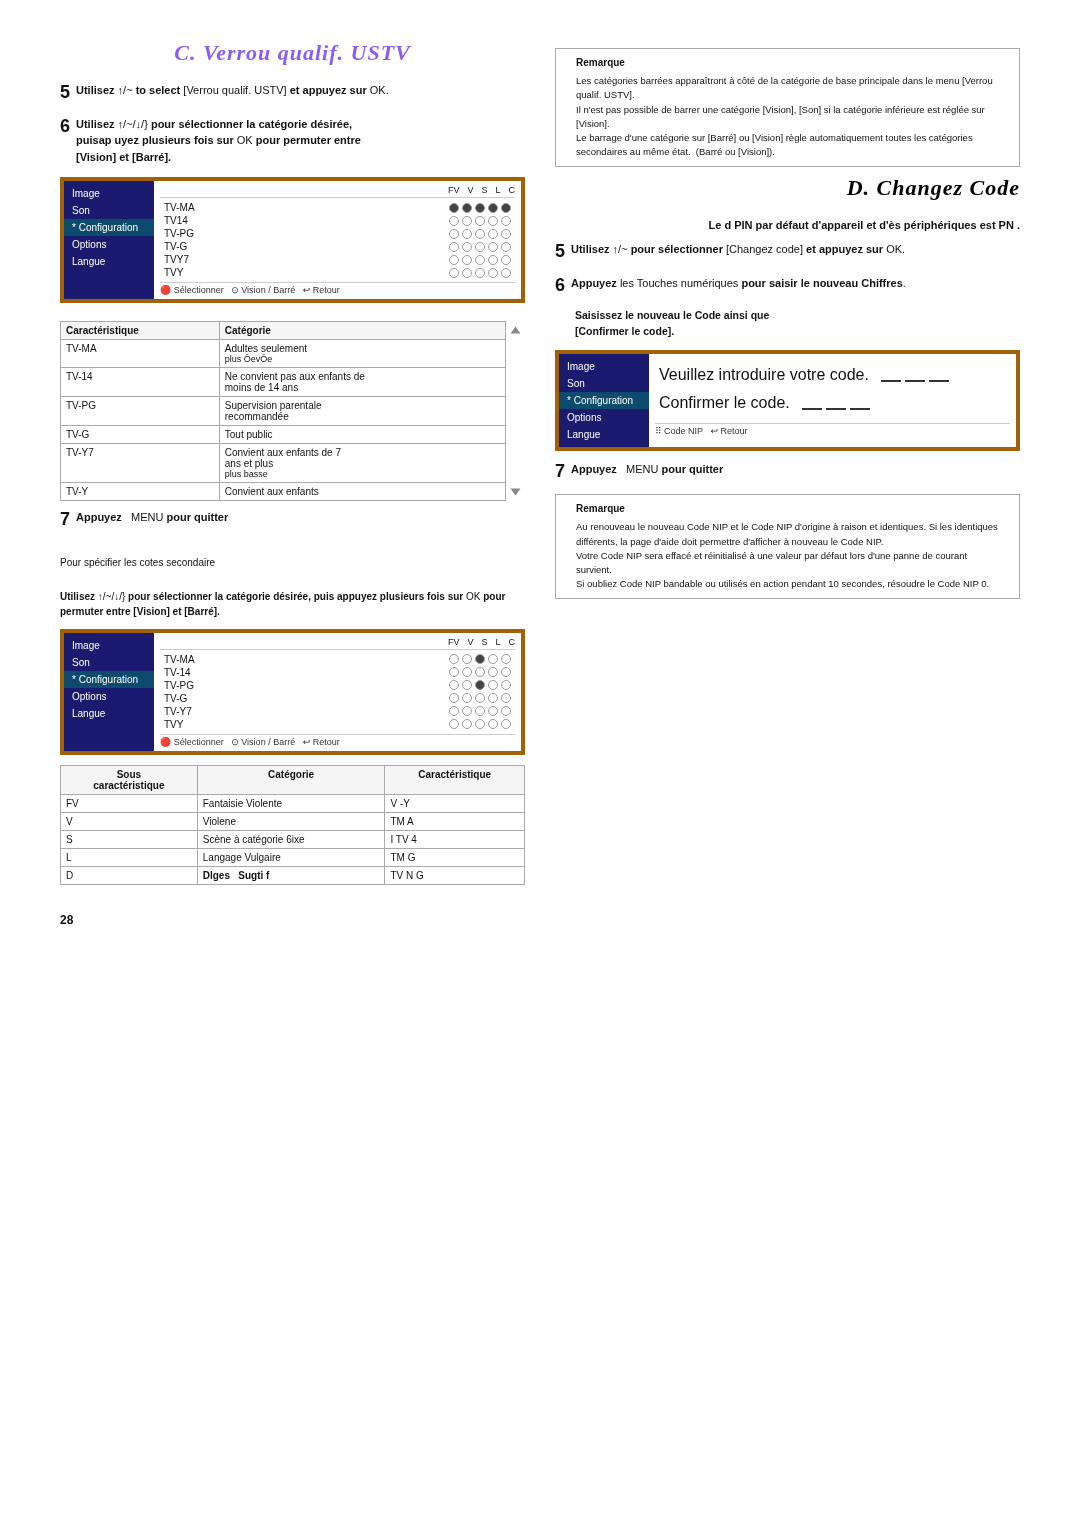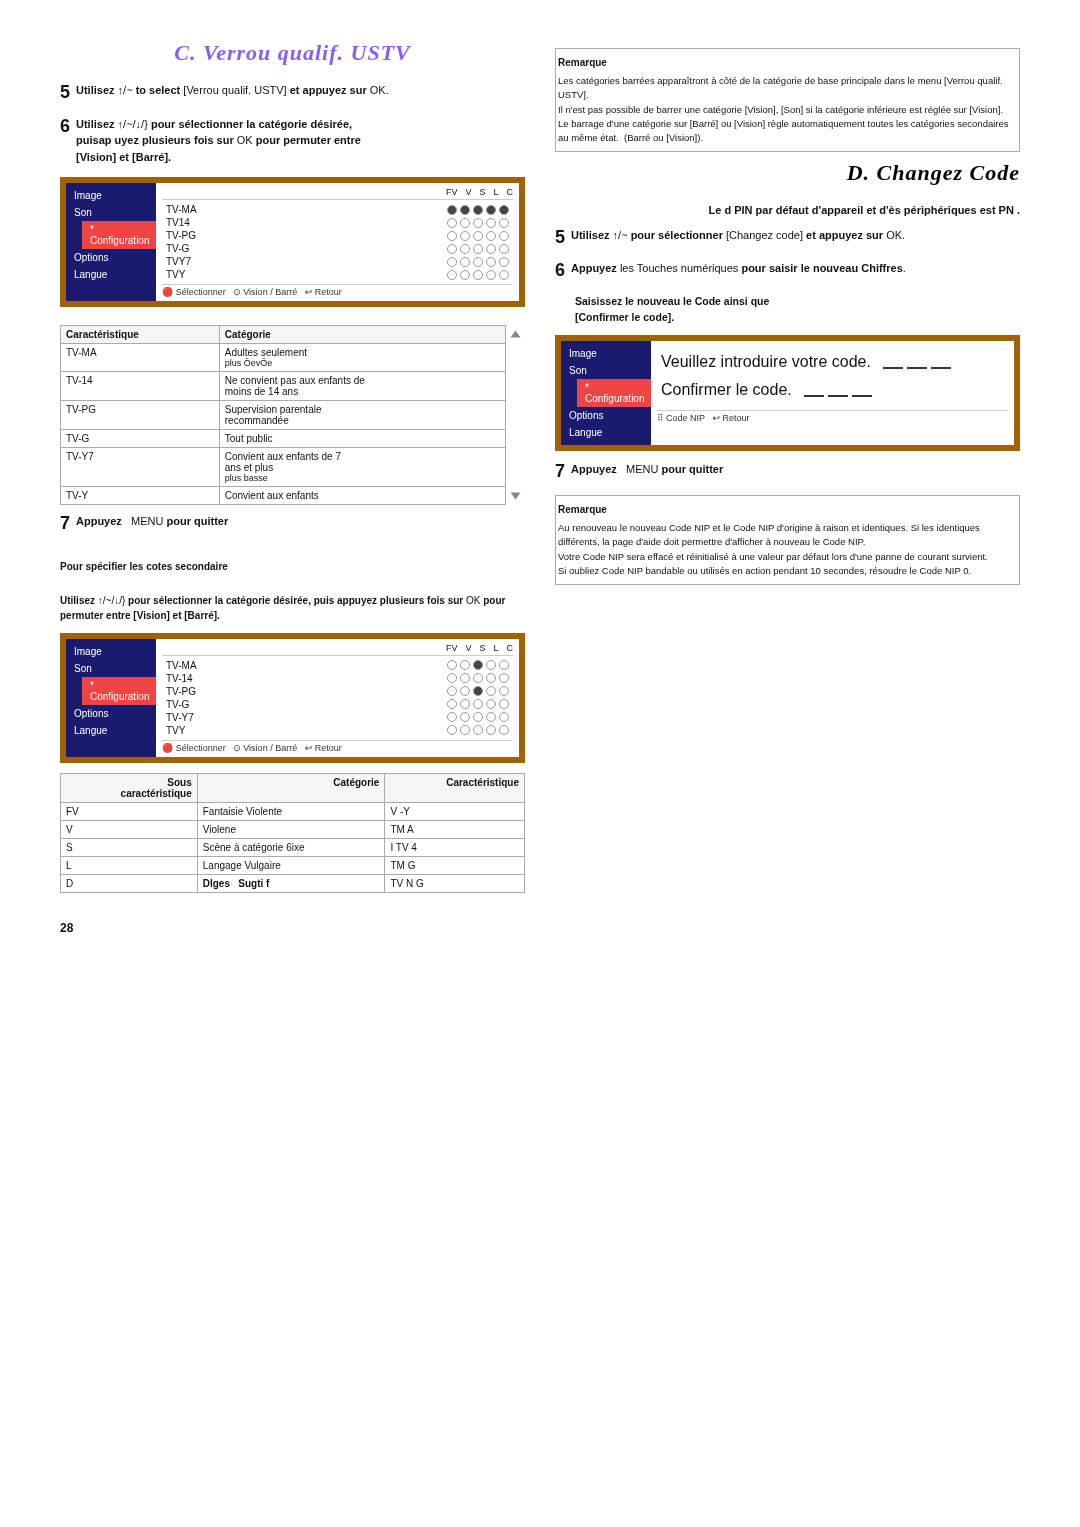--- a/index.html
+++ b/index.html
@@ -48,40 +48,39 @@
     }
     .step-text {
       font-size: 11px;
       line-height: 1.5;
       overflow: hidden;
     }
     .step-text b { font-weight: bold; }
 
     
     .tv-menu-box {
-      border: 6px solid #a16207;
+      border: 4px solid #a16207;
       margin: 10px 0;
       display: flex;
       font-size: 10px;
       background: #fff;
     }
     .tv-menu-sidebar {
       background: #1a1a6e;
       color: #fff;
       width: 90px;
       padding: 4px 0;
     }
     .tv-menu-sidebar .menu-item {
       padding: 3px 8px;
       font-size: 10px;
       cursor: default;
     }
     .tv-menu-sidebar .menu-item.active {
-      background: #ef4444;
-      margin-left: 16px;
+      background: #0c4a6e;
     }
     .tv-menu-main {
       flex: 1;
       padding: 4px 6px;
     }
     .tv-menu-header {
       display: flex;
       justify-content: flex-end;
       gap: 8px;
       font-size: 9px;
@@ -142,27 +141,26 @@
       border: 1px solid #aaa;
     }
     .sub-table th, .sub-table td {
       border: 1px solid #aaa;
       padding: 3px 5px;
       vertical-align: top;
     }
     .sub-table th {
       background: #f5f5f5;
       font-weight: bold;
-      text-align: right;
     }
 
     
     .remarque-box {
       border: 1px solid #aaa;
-      padding: 6px 2px;
+      padding: 6px 20px;
       font-size: 10px;
       margin: 8px 0;
       line-height: 1.5;
     }
     .remarque-title {
       font-weight: bold;
       font-size: 10px;
       margin-bottom: 4px;
     }
 
@@ -382,21 +380,21 @@
     </div>
 
     <div class="step clearfix">
       <span class="step-number">7</span>
       <div class="step-text">
         <b>Appuyez</b> &nbsp; MENU <b>pour quitter</b>
       </div>
     </div>
 
     <div class="secondary-info">
-      <div style="font-weight:bold;margin-bottom:4px;margin-top:24px;">Pour spécifier les cotes secondaire</div>
+      <div style="font-weight:normal;margin-bottom:4px;margin-top:24px;">Pour spécifier les cotes secondaire</div>
       <br>
       <div>
         <b>Utilisez</b> ↑/~/↓/} <b>pour sélectionner la catégorie désirée, puis appuyez plusieurs fois sur</b> OK <b>pour permuter entre [Vision] et [Barré].</b>
       </div>
     </div>
 
     <div class="tv-menu-box">
       <div class="tv-menu-sidebar">
         <div class="menu-item">Image</div>
         <div class="menu-item">Son</div>

